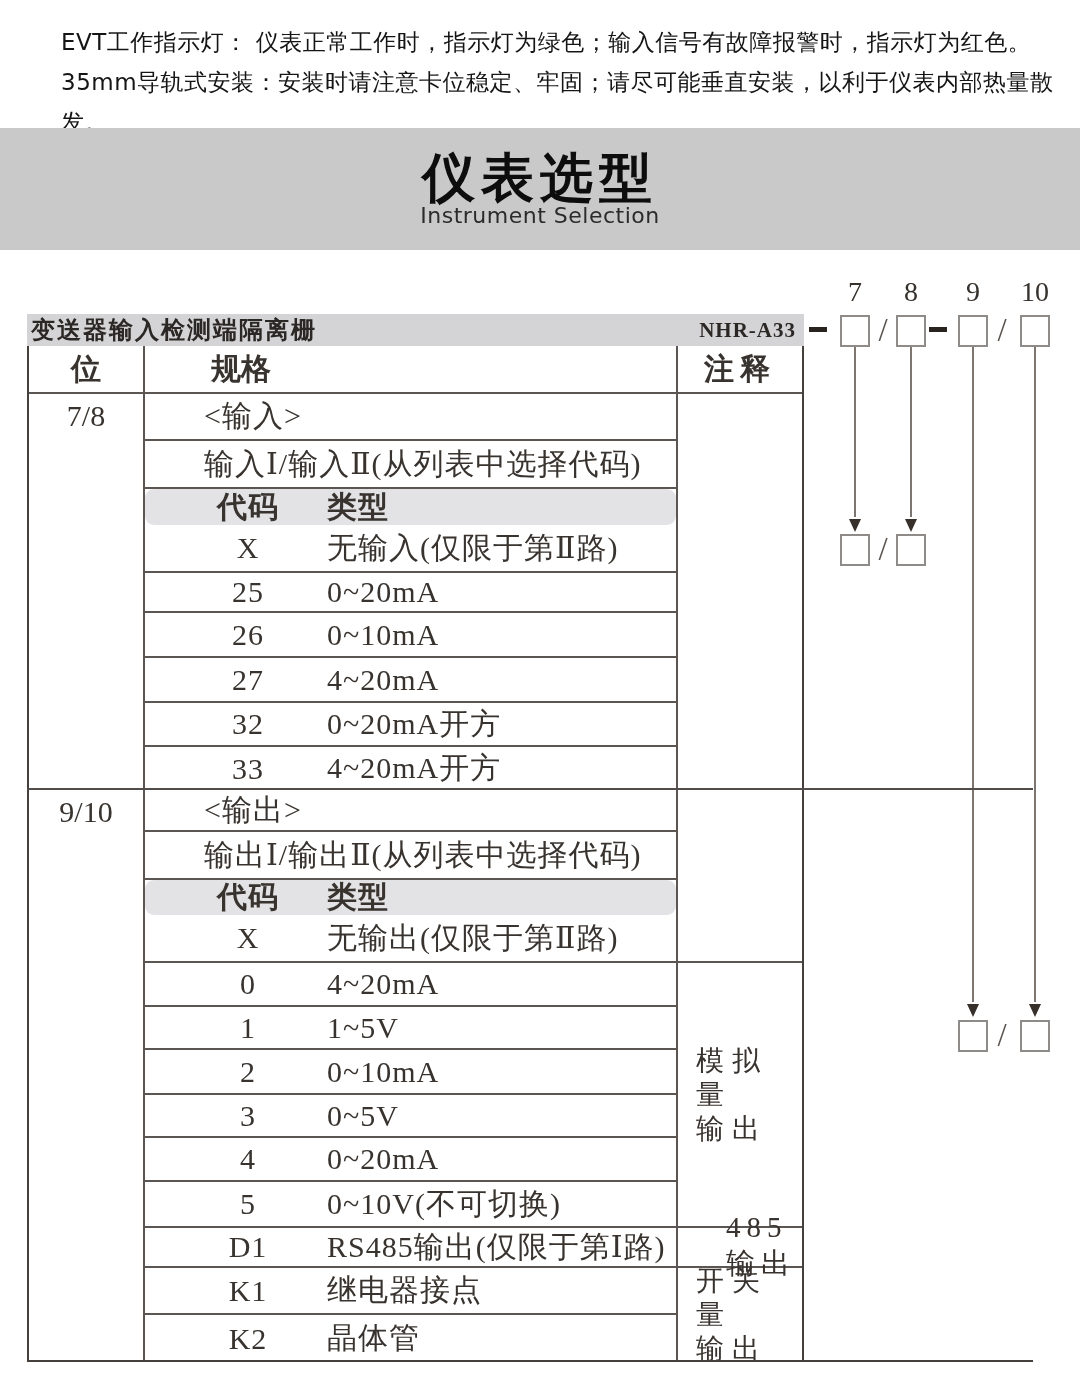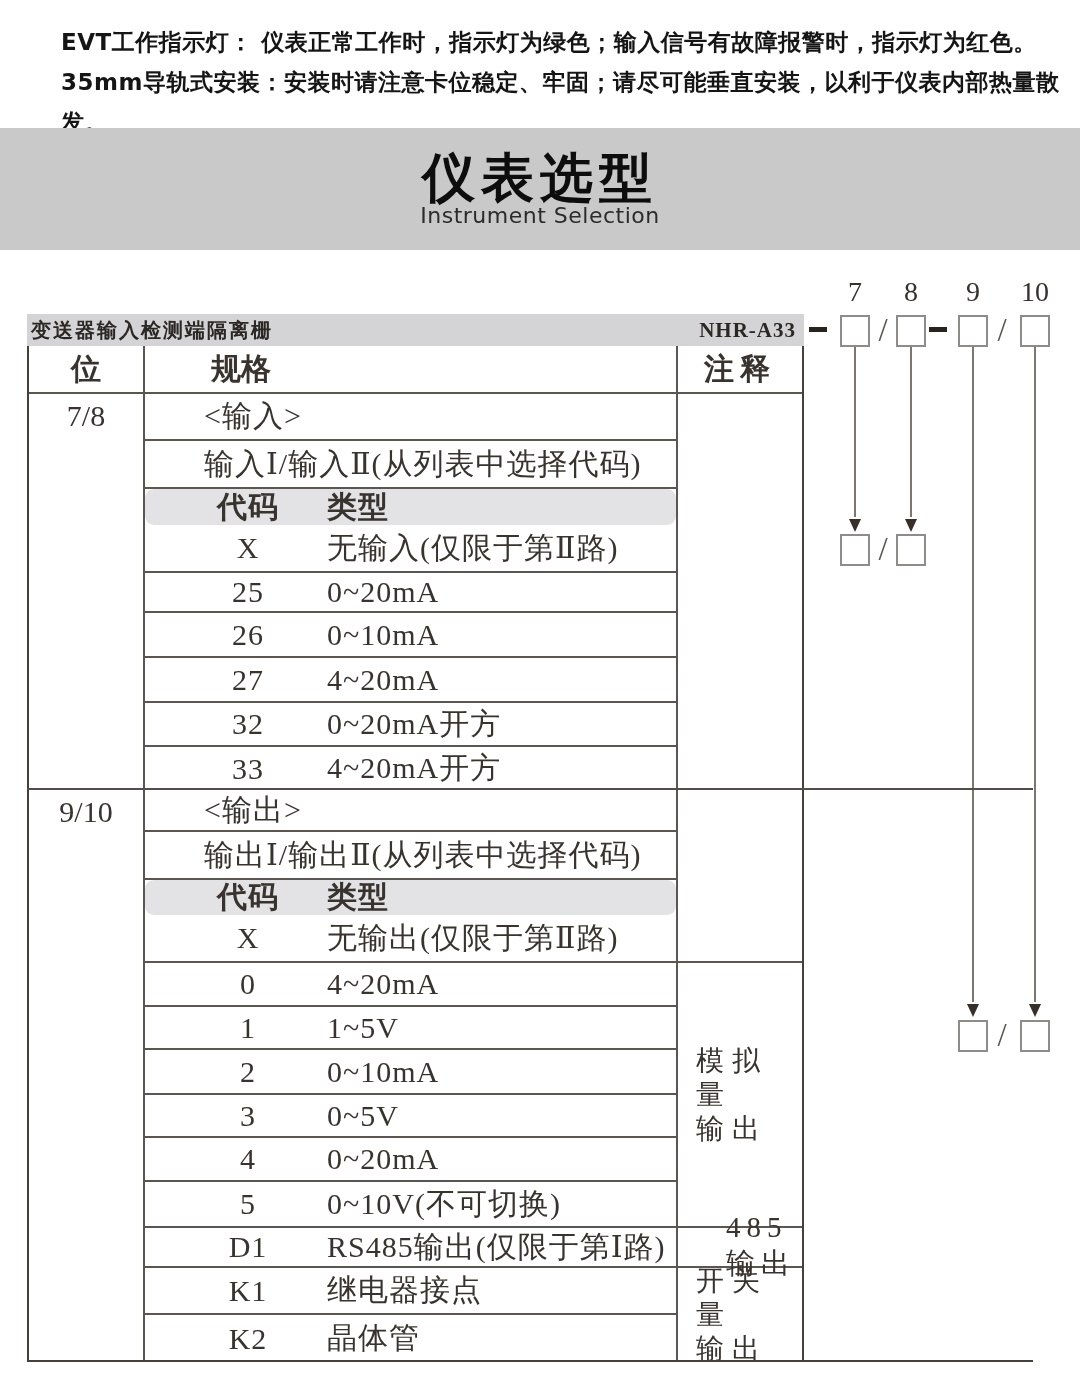--- a/index.html
+++ b/index.html
@@ -5,21 +5,21 @@
   html,body{margin:0;padding:0;}
   body{
     width:1080px;height:1376px;position:relative;background:#ffffff;
     font-family:"Liberation Serif","DejaVu Serif",serif;
     -webkit-font-smoothing:antialiased;overflow:hidden;
   }
   
   .notes{
     position:absolute;left:61px;top:22px;width:1000px;
     font-family:"DejaVu Sans","Liberation Sans",sans-serif;
-    font-weight:bold;font-size:23px;line-height:40px;color:#151515;
+    font-weight:normal;font-size:23px;line-height:40px;color:#151515;
     letter-spacing:0.5px;
   }
   
   .banner{
     position:absolute;left:0;top:128px;width:1080px;height:122px;
     background:#c9c9ca;display:flex;flex-direction:column;
     align-items:center;justify-content:center;
   }
   .banner-cn{
     font-family:"DejaVu Sans","Liberation Sans",sans-serif;
@@ -29,21 +29,21 @@
     font-family:"DejaVu Sans","Liberation Sans",sans-serif;
     font-size:22px;color:#2b2b2b;margin-top:-2px;letter-spacing:0.5px;
   }
   
   .titlebar{
     position:absolute;left:27px;top:314px;width:777px;height:32px;
     background:#d4d4d6;box-sizing:border-box;
     display:flex;align-items:center;justify-content:space-between;
     padding:0 8px 0 4px;
   }
-  .product{font-size:20px;font-weight:bold;letter-spacing:2px;color:#2b2724;white-space:nowrap;}
+  .product{font-size:24px;font-weight:bold;letter-spacing:2px;color:#2b2724;white-space:nowrap;}
   .model{font-size:21px;font-weight:bold;color:#2b2724;letter-spacing:1px;white-space:nowrap;}
   
   .tbl{
     position:absolute;left:27px;top:346px;width:777px;height:1016px;
     box-sizing:border-box;border-left:2px solid #45403c;border-right:2px solid #45403c;
     display:grid;grid-template-columns:116px 531px 1fr;
     grid-template-rows:48px 47px 48px 36px 48px 40px 45px 45px 44px 43px 42px 48px 35px 48px 44px 43px 45px 43px 44px 46px 40px 47px 47px;
     font-size:30px;color:#38332e;
   }
   .cell{box-sizing:border-box;display:flex;align-items:center;}

